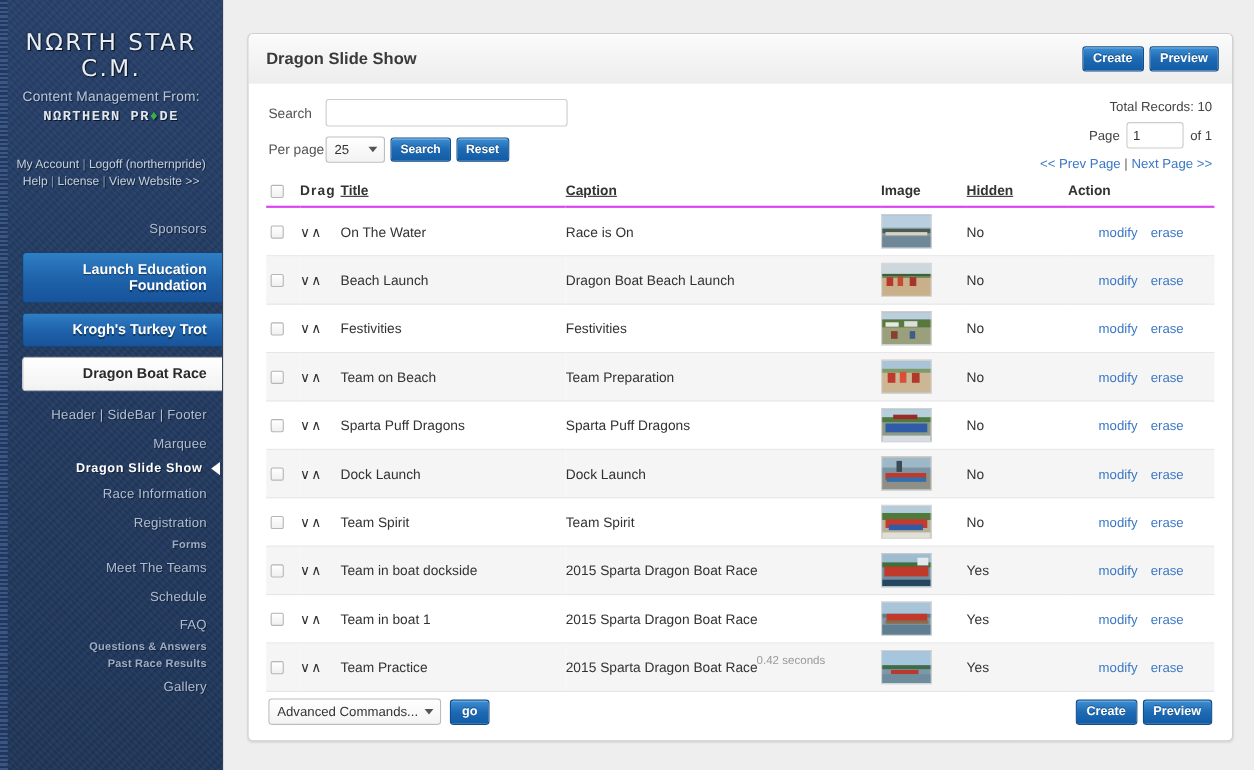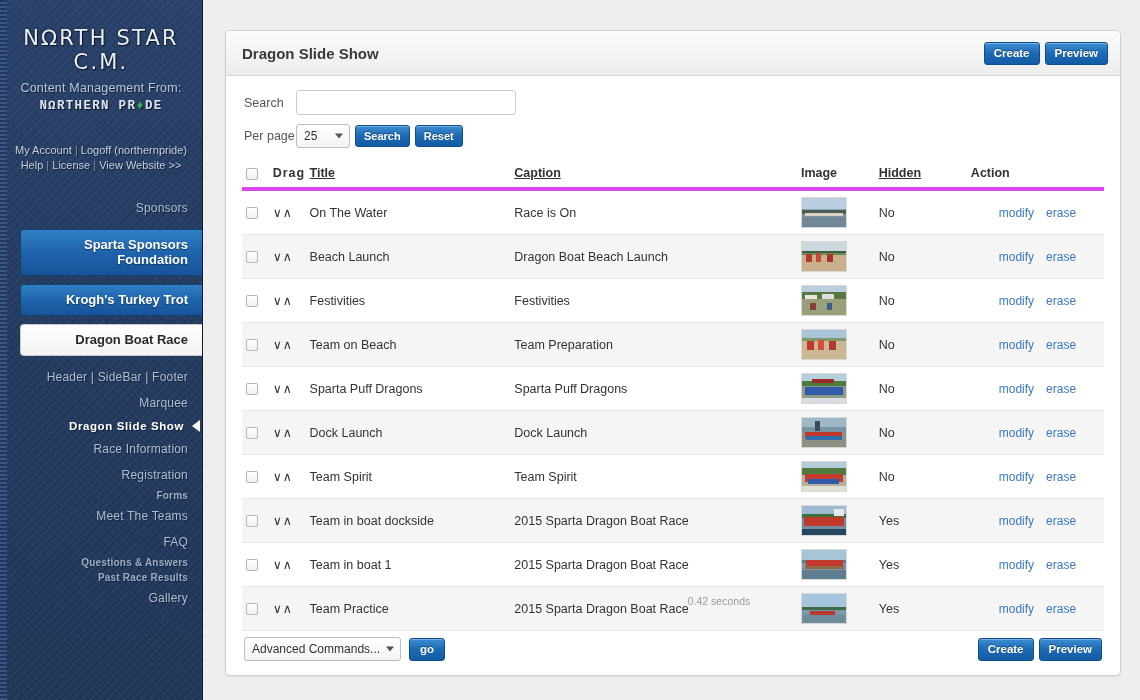--- a/index.html
+++ b/index.html
@@ -172,21 +172,21 @@
   }
   .pager { font-size: 12px; }
   .pager a { color: #3b78c3; text-decoration: none; }
   .pager .bar { color: #666; }
 
   
   table.grid { width: 100%; border-collapse: collapse; }
   table.grid thead th {
     font-size: 12.5px; font-weight: bold; color: #333;
     text-align: left; padding: 4px 0 7px;
-    border-bottom: 4px solid #d946ef;
+    border-bottom: 2px solid #d946ef;
   }
   table.grid thead th u { text-decoration: underline; cursor: pointer; }
   .cb {
     width: 12px; height: 12px; display: inline-block;
     border: 1px solid #b5b5b5; border-radius: 2px;
     background: linear-gradient(180deg,#ffffff,#f0f0f0);
     vertical-align: middle; cursor: pointer;
   }
   table.grid tbody tr { border-bottom: 1px solid #e6e6e6; }
   table.grid tbody tr.alt { background: #f5f5f5; }
@@ -242,30 +242,31 @@
         <a>Help</a>
         <span class="sep">|</span>
         <a>License</a>
         <span class="sep">|</span>
         <a>View Website &gt;&gt;</a>
       </div>
     </div>
 
     <div class="nav" id="nav">
         <div class="nav-plain"><span>Sponsors</span></div>
-        <div class="nav-btn"><span>Sparta Sponsors Foundation</span></div>
+        <div class="nav-btn"><span>Launch Education Foundation</span></div>
         <div class="nav-btn"><span>Krogh's Turkey Trot</span></div>
         <div class="nav-btn white"><span>Dragon Boat Race</span></div>
         <div class="nav-plain"><span>Header | SideBar | Footer</span></div>
         <div class="nav-plain"><span>Marquee</span></div>
         <div class="nav-active"><span>Dragon Slide Show</span><span class="arrow"></span></div>
         <div class="nav-plain"><span>Race Information</span></div>
         <div class="nav-plain"><span>Registration</span></div>
         <div class="nav-plain small"><span>Forms</span></div>
         <div class="nav-plain"><span>Meet The Teams</span></div>
+        <div class="nav-plain"><span>Schedule</span></div>
         <div class="nav-plain"><span>FAQ</span></div>
         <div class="nav-plain small"><span>Questions &amp; Answers</span></div>
         <div class="nav-plain small"><span>Past Race Results</span></div>
         <div class="nav-plain"><span>Gallery</span></div>
       </div>
   </div>
 
   <div id="main">
     <div class="panel">
 
@@ -287,20 +288,33 @@
               <div class="srch-label">Per page</div>
               <div class="sel">
                 <span>25</span>
                 <span class="caret"></span>
               </div>
               <div class="btn sm">Search</div>
               <div class="btn sm">Reset</div>
             </div>
           </div>
 
+          <div class="tb-right">
+            <div class="total">Total Records: 10</div>
+            <div class="page-row">
+              <span class="lbl">Page</span>
+              <input class="page-inp" type="text" value="1" style="">
+              <span class="lbl">of 1</span>
+            </div>
+            <div class="pager">
+              <a>&lt;&lt; Prev Page</a>
+              <span class="bar">|</span>
+              <a>Next Page &gt;&gt;</a>
+            </div>
+          </div>
         </div>
 
         <table class="grid">
           <thead>
             <tr>
               <th class="c-cb">
                 <span class="cb"></span>
               </th>
               <th class="c-drag">Drag</th>
               <th class="c-title"><u>Title</u></th>

